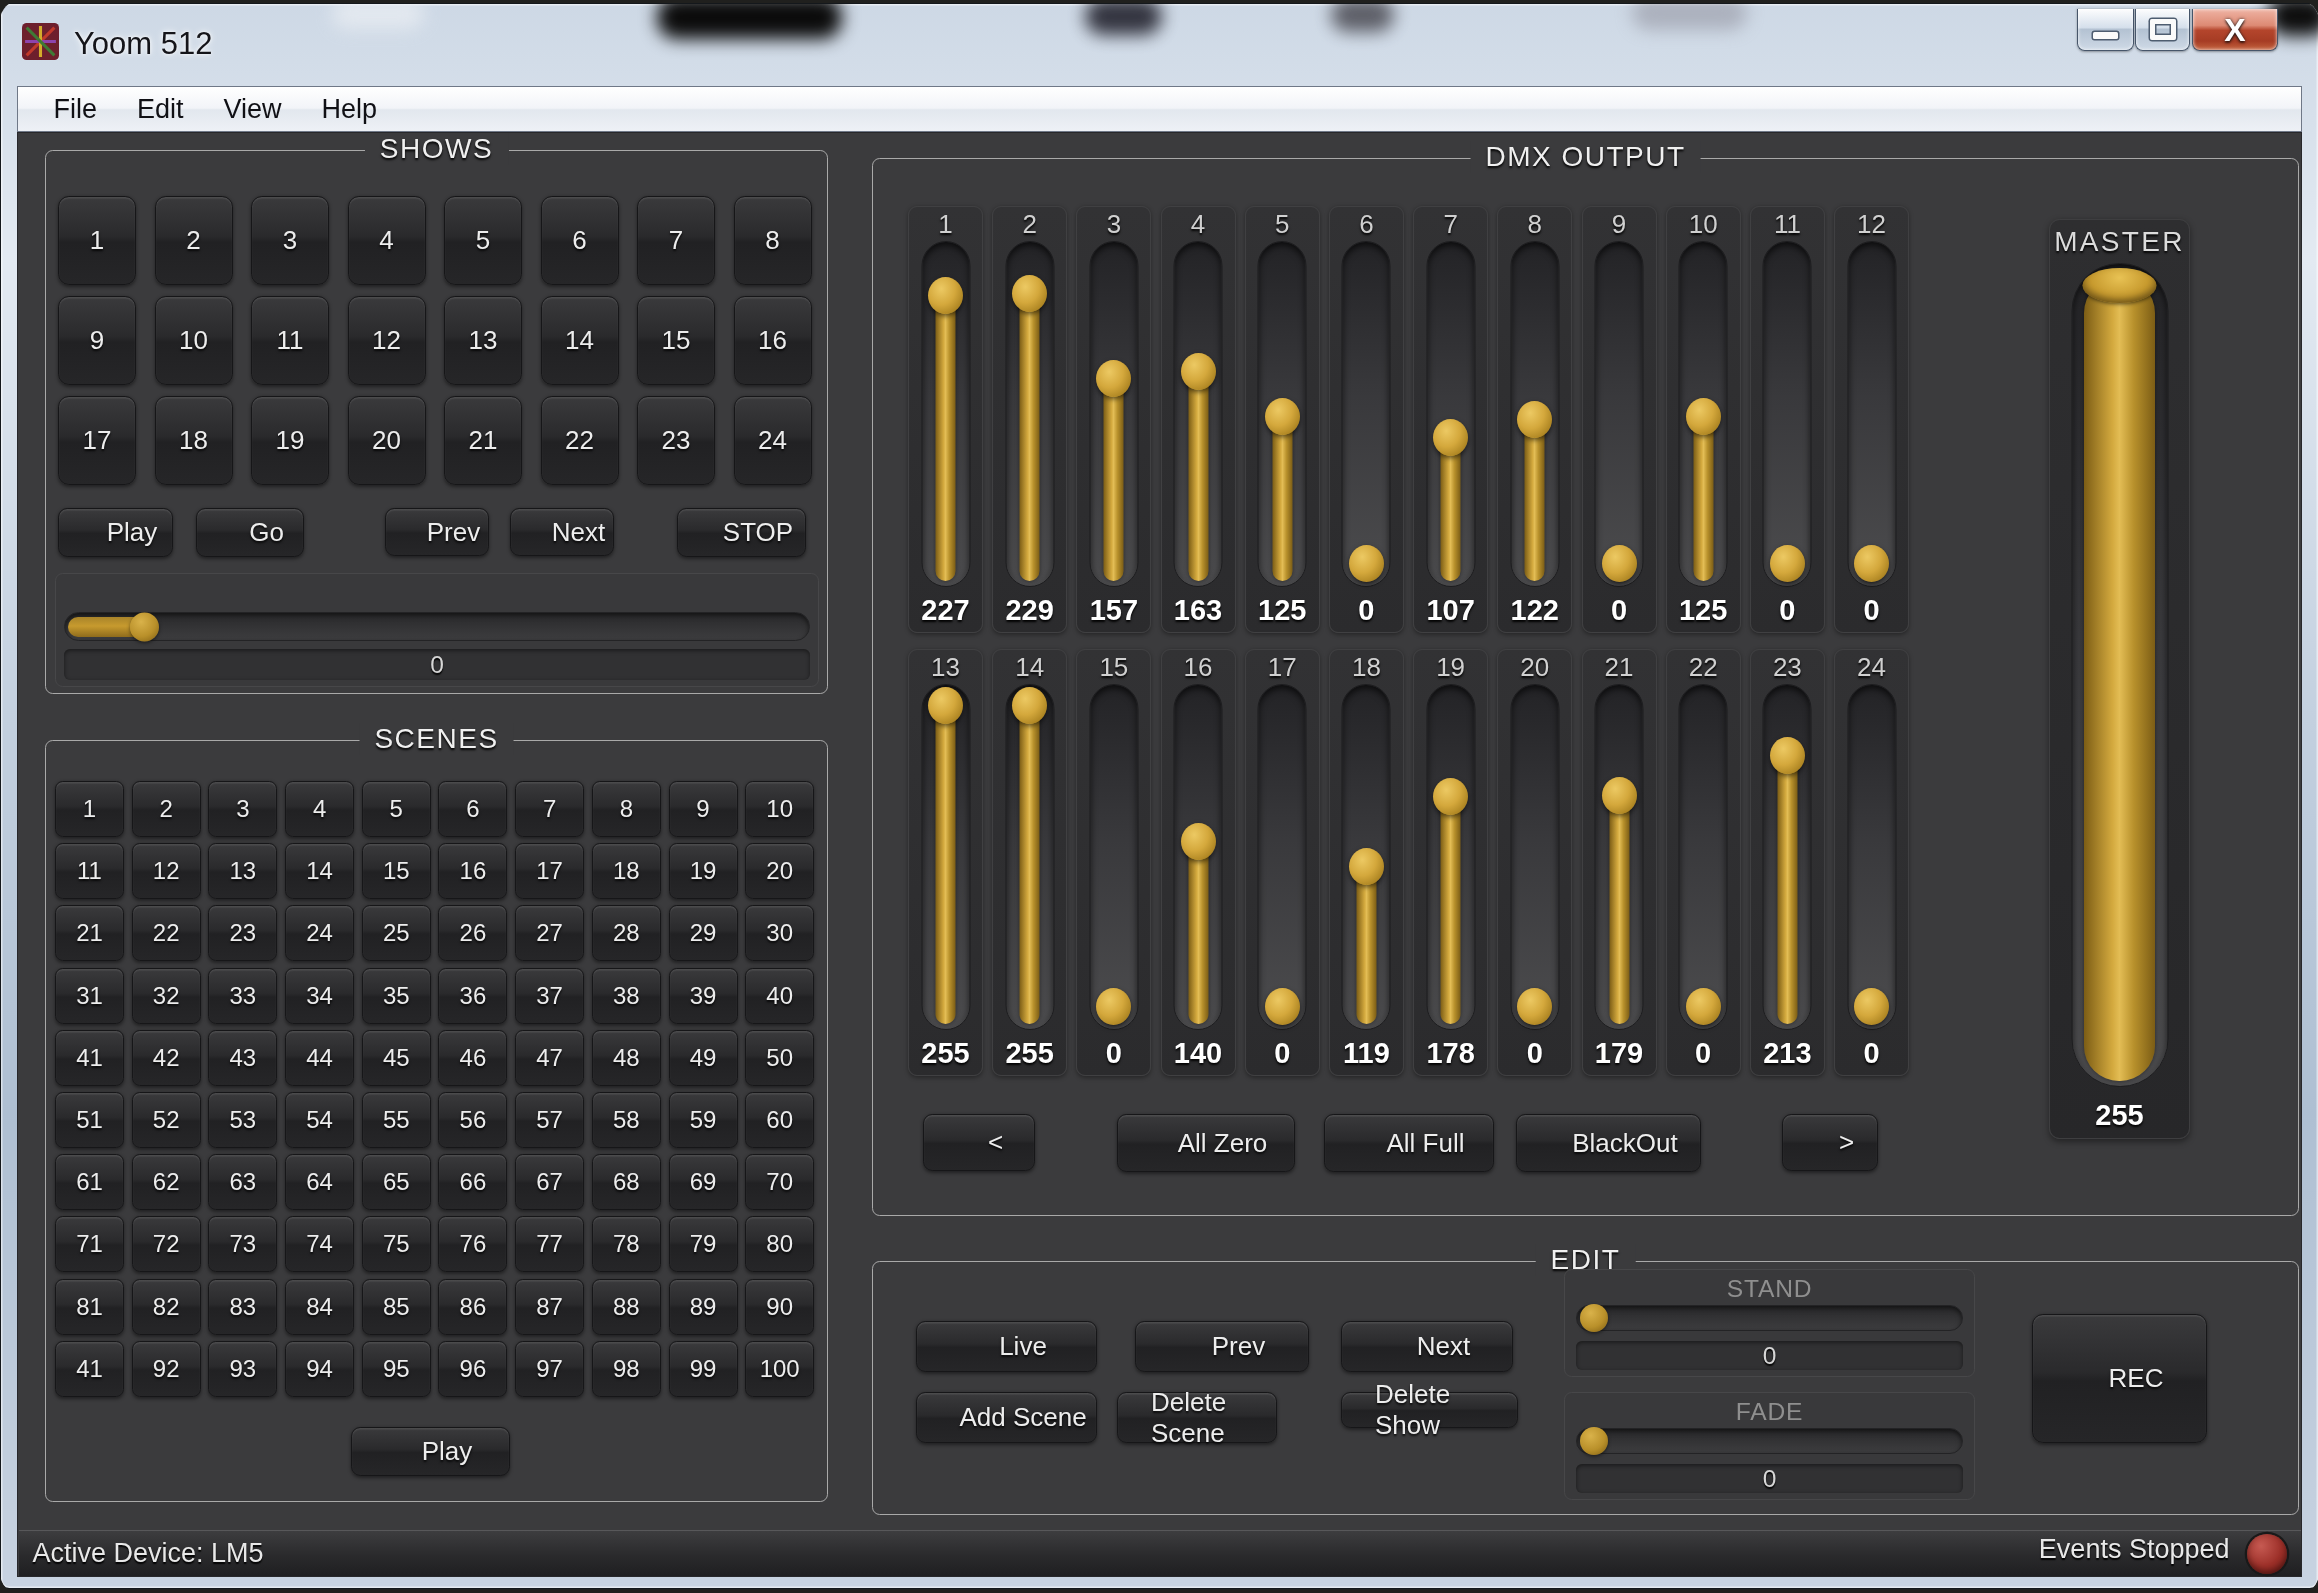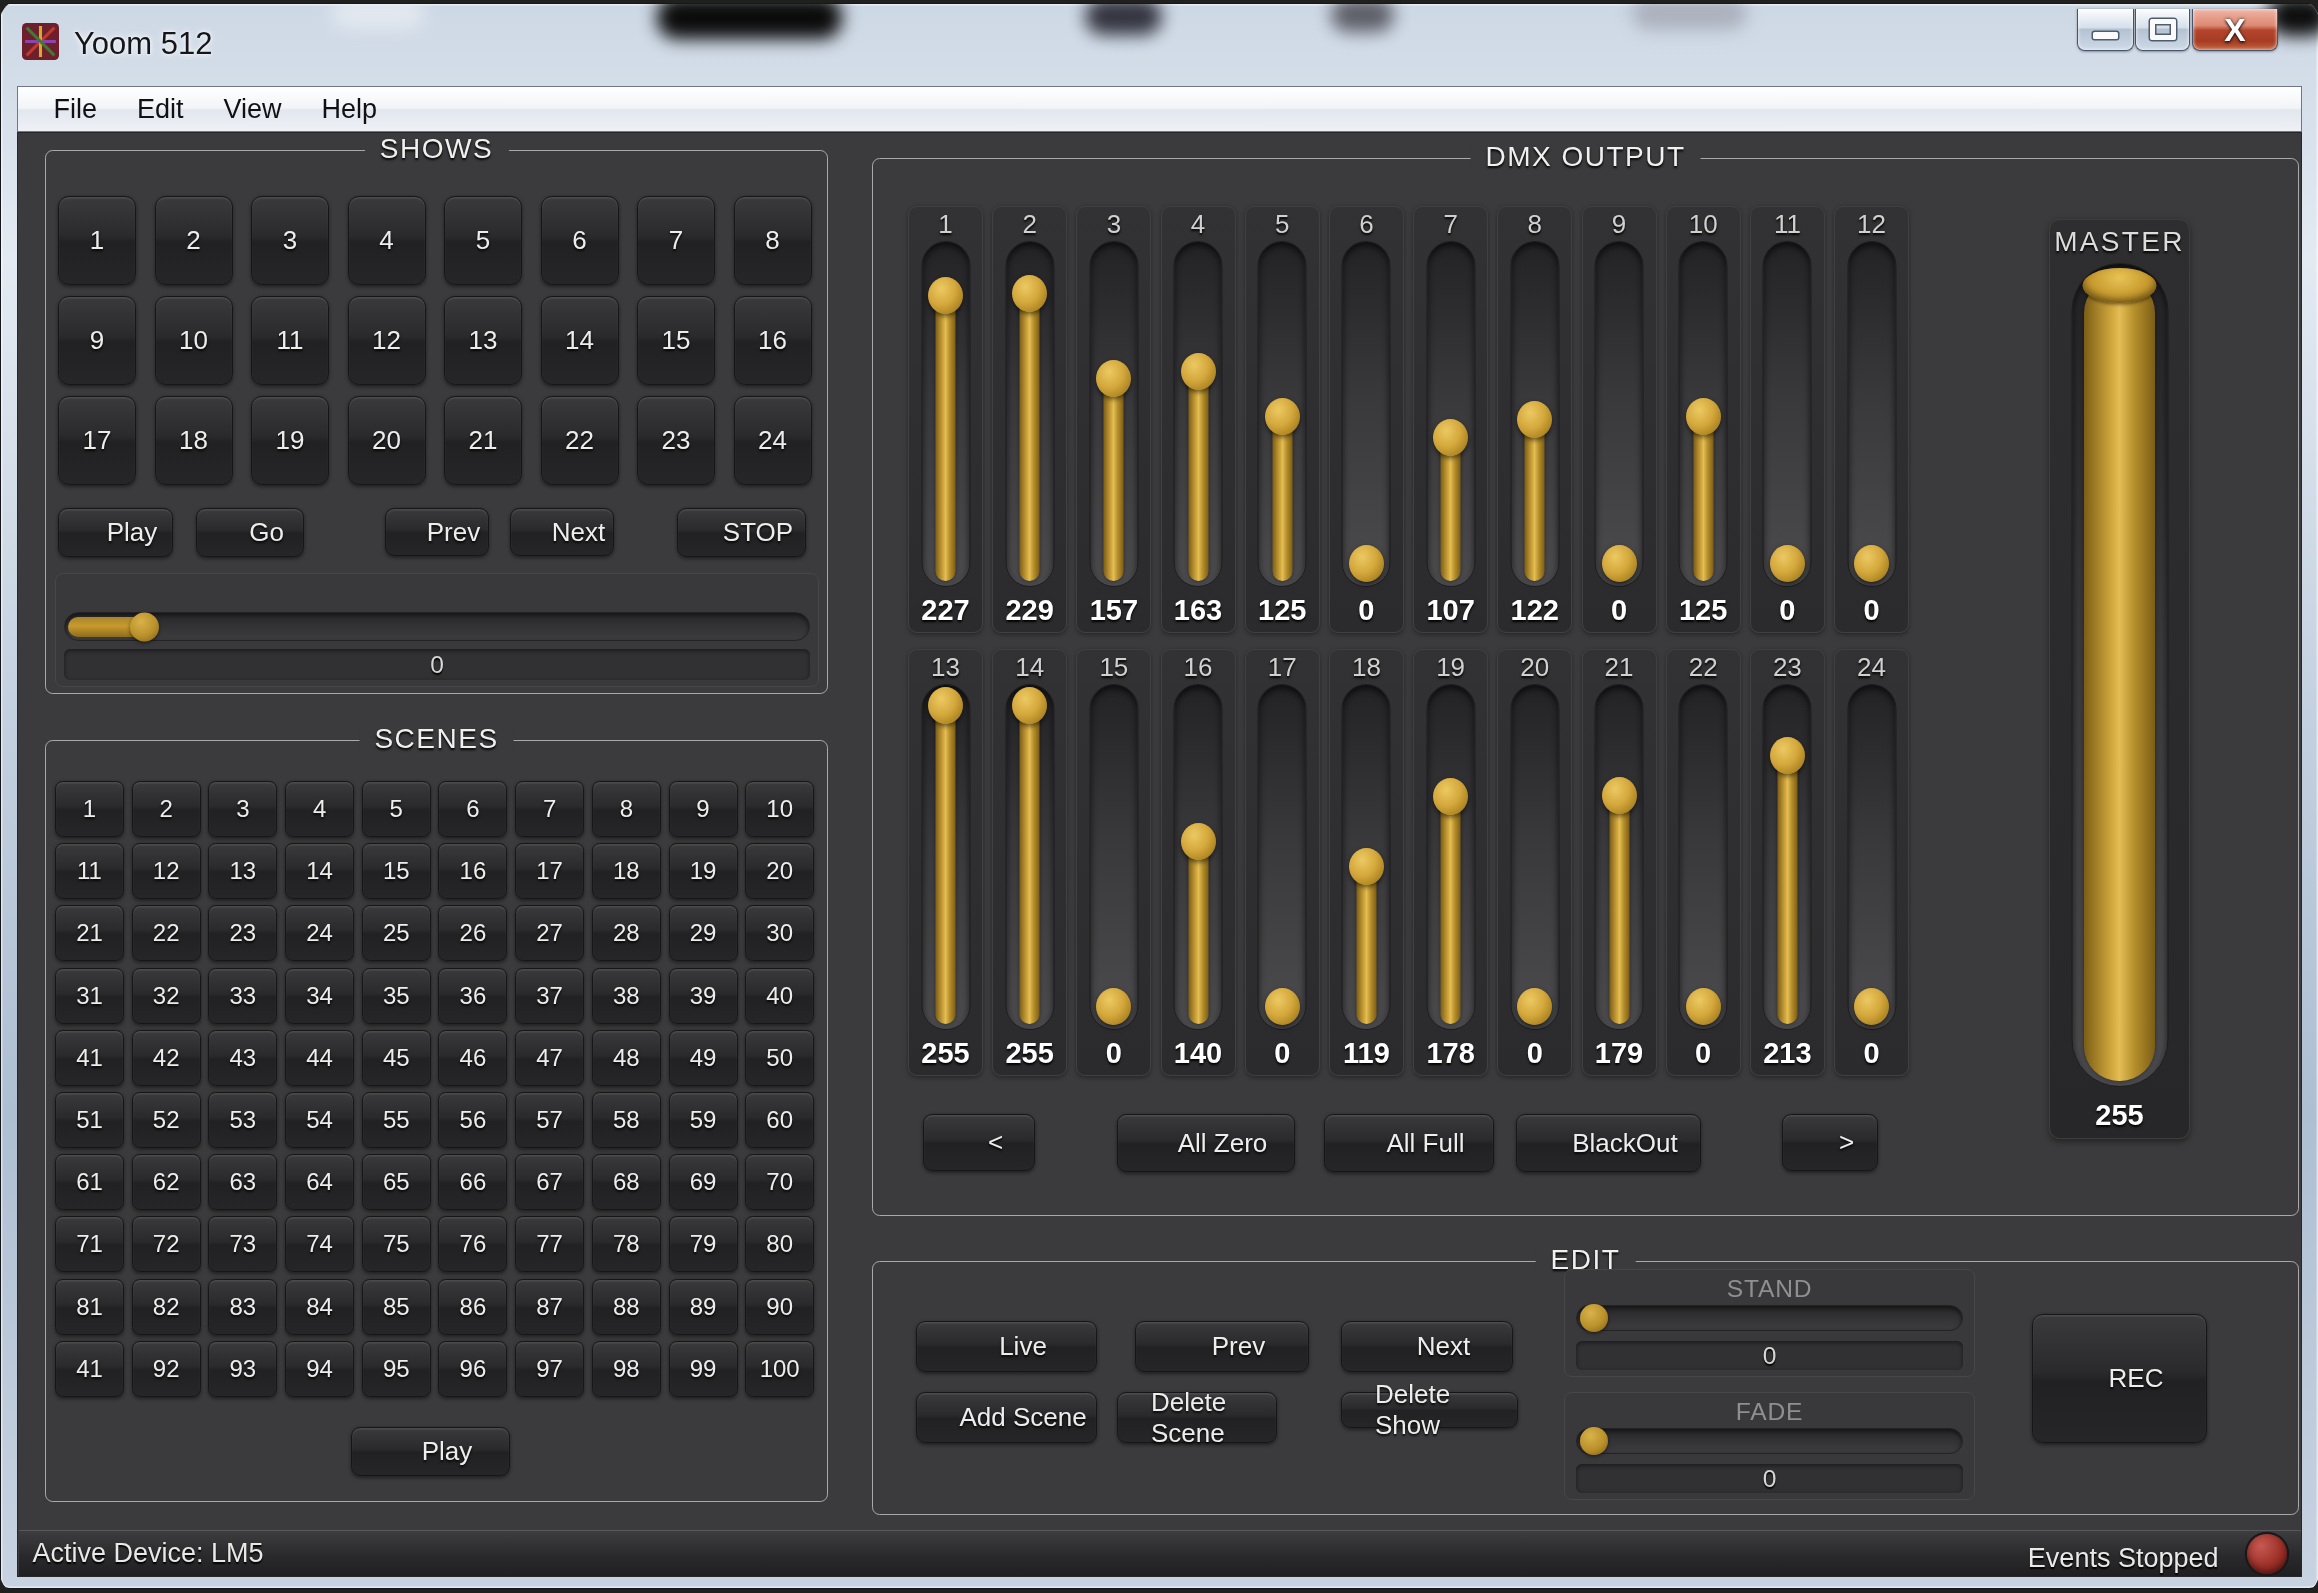--- a/index.html
+++ b/index.html
@@ -45,21 +45,21 @@
   .menu-item{font-size:27px;color:#101015;padding:0 20px;cursor:pointer;}
 
   
   #main-bg{position:absolute;left:17px;top:132px;width:2285px;height:1445px;box-sizing:border-box;
            background:#3b3b3d;border:1.5px solid #27272a;}
   #status-bar{position:absolute;left:18.5px;top:1530px;width:2282px;height:46px;box-sizing:border-box;
               background:linear-gradient(180deg,#3d3d3f 0%,#2a2a2c 55%,#1f1f21 100%);
               border-top:1.5px solid #58585a;display:flex;align-items:center;justify-content:space-between;
               padding:0 14px;}
   #status-left{font-size:27px;color:#e8e8e8;text-shadow:0 1.5px 1.5px #000;}
-  #status-right{display:flex;align-items:flex-end;gap:28px;}
+  #status-right{display:flex;align-items:flex-start;gap:17px;}
   #status-right-text{font-size:27px;color:#e8e8e8;text-shadow:0 1.5px 1.5px #000;}
   #status-dot{width:40px;height:40px;border-radius:50%;
               background:radial-gradient(circle at 35% 30%,#c65a52 0%,#9c2f28 55%,#6e1a15 100%);
               box-shadow:0 0 0 2.3px #191919,inset 0 -3.1px 6.2px rgba(0,0,0,.4);}
 
   
   .group{position:absolute;box-sizing:border-box;border:1.5px solid #a9a9a9;border-radius:7.7px;}
   .group-title{position:absolute;top:-18.5px;left:50%;transform:translateX(-50%);
                background:#3b3b3d;padding:0 15.4px;font-size:28px;letter-spacing:1.5px;
                color:#f0f0f0;white-space:nowrap;text-shadow:0 1.5px 2.3px #000;}

